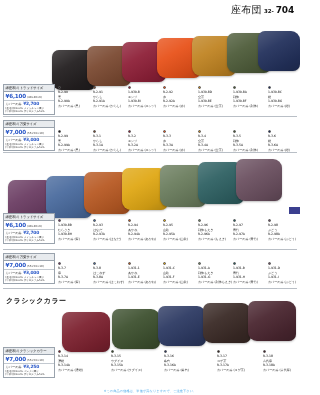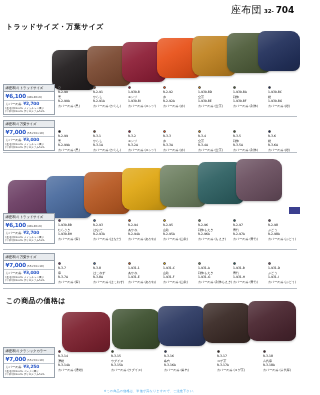--- a/index.html
+++ b/index.html
@@ -90,21 +90,20 @@
 <body>
 
 <div class="page">
 
   <div class="header">
     <span class="hdr-jp">座布団</span>
     <span class="hdr-num-small">32-</span>
     <span class="hdr-num-big">704</span>
   </div>
 
-  <div class="sec-title" style="left:6px; top:22px;">トラッドサイズ・万葉サイズ</div>
 
   <div class="cushion-row" style="top:30px; height:52px;">
     <div class="cushion" style="left:52px;  top:20px; width:44px; height:40px; background:#231f20;"></div>
     <div class="cushion" style="left:87px;  top:16px; width:44px; height:40px; background:#7b4a32;"></div>
     <div class="cushion" style="left:122px; top:12px; width:44px; height:40px; background:#8e2038;"></div>
     <div class="cushion" style="left:157px; top:8px;  width:44px; height:40px; background:#e8521a;"></div>
     <div class="cushion" style="left:192px; top:6px;  width:44px; height:40px; background:#c08423;"></div>
     <div class="cushion" style="left:227px; top:3px;  width:44px; height:40px; background:#4e5c3a;"></div>
     <div class="cushion" style="left:258px; top:1px;  width:42px; height:40px; background:#23315c;"></div>
   </div>
@@ -394,21 +393,21 @@
       <div class="swatch-dot" style="background:#6b5060;"></div>
       <div class="l">1-931-D</div>
       <div class="l">ぶどう</div>
       <div class="l">1-931-I</div>
       <div class="l cover">カバーのみ (ぶどう)</div>
     </div>
   </div>
 
   <div class="hr" style="top:288px;"></div>
 
-  <div class="sec-title" style="left:6px; top:296px;">この商品の価格は</div>
+  <div class="sec-title" style="left:6px; top:296px;">クラシックカラー</div>
 
   <div class="cushion-row" style="top:300px; height:46px;">
     <div class="cushion" style="left:62px;  top:12px; width:48px; height:40px; background:#7d2230;"></div>
     <div class="cushion" style="left:112px; top:9px;  width:48px; height:40px; background:#3e5130;"></div>
     <div class="cushion" style="left:158px; top:6px;  width:48px; height:40px; background:#2d3a63;"></div>
     <div class="cushion" style="left:203px; top:3px;  width:48px; height:40px; background:#3a2a26;"></div>
     <div class="cushion" style="left:248px; top:1px;  width:48px; height:40px; background:#4a2630;"></div>
   </div>
 
   <div class="price-box" style="top:347px;">

